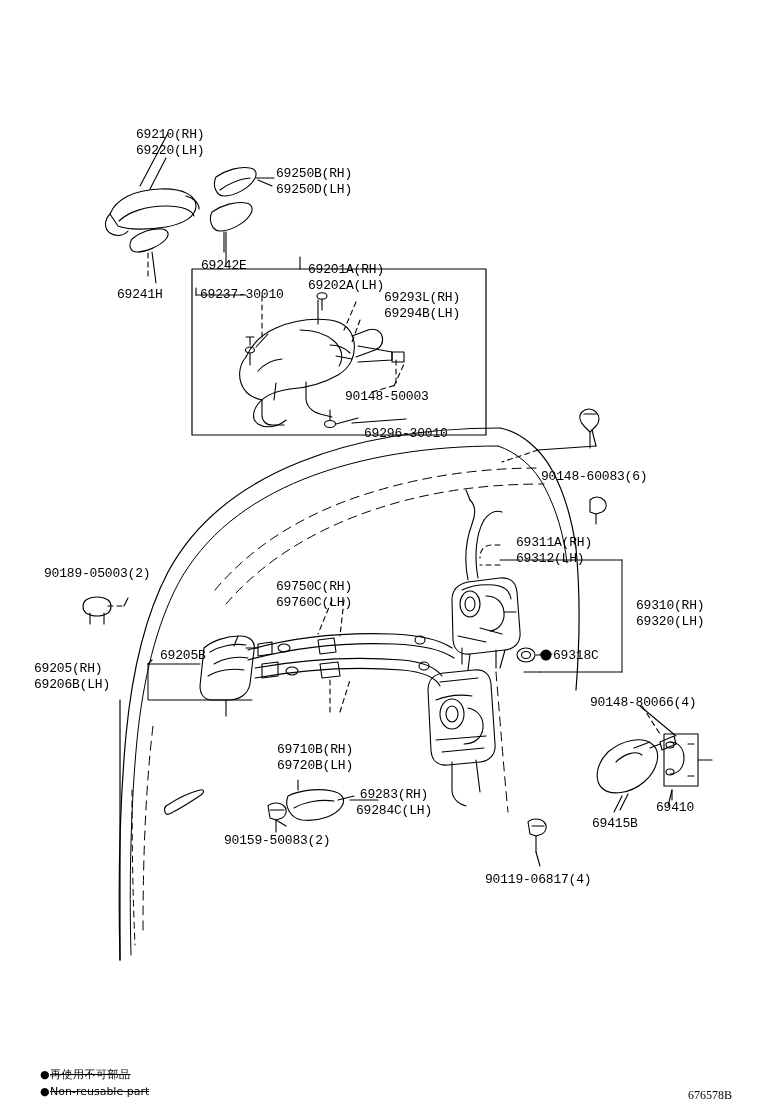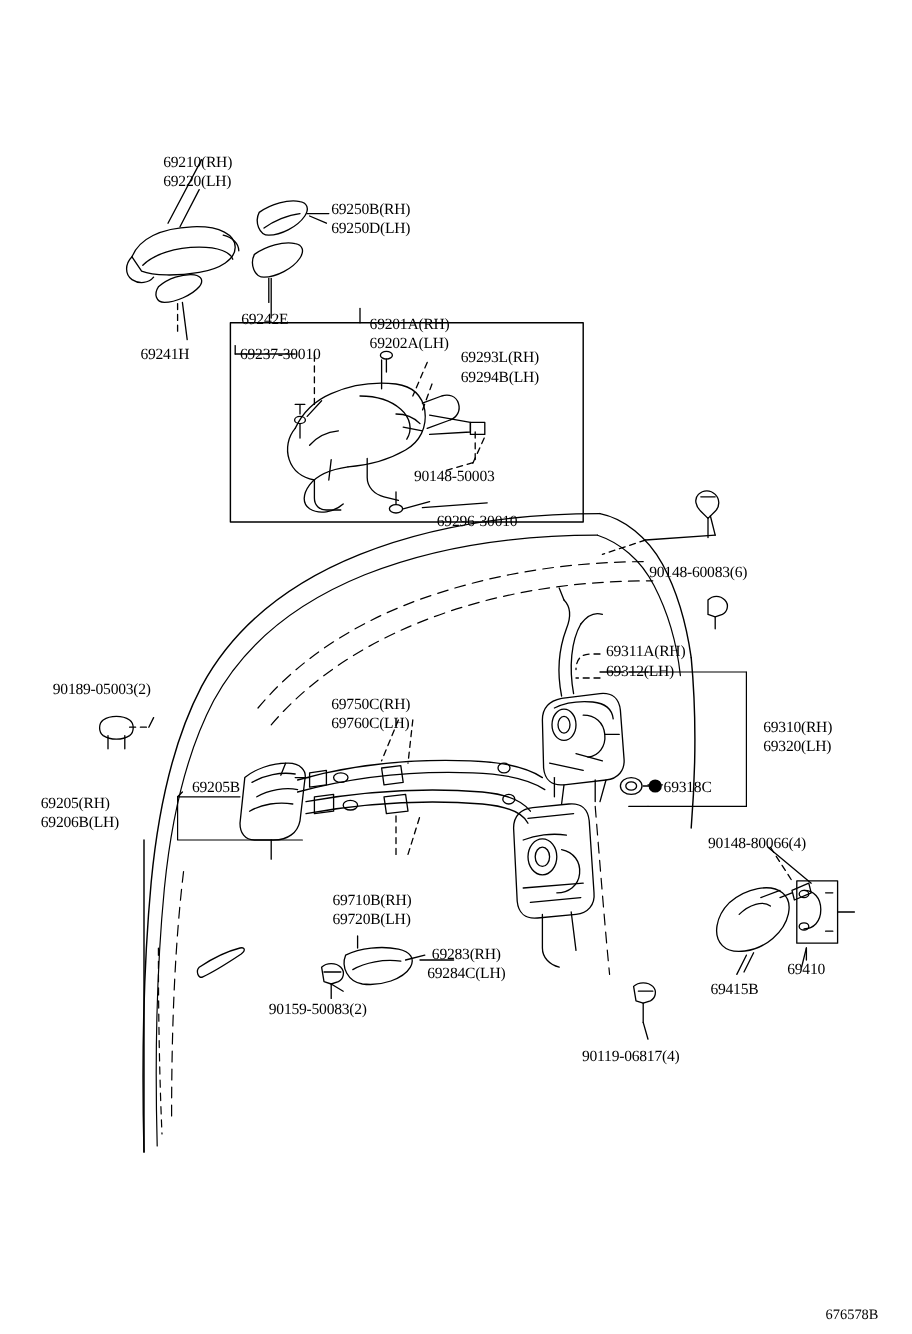--- a/index.html
+++ b/index.html
@@ -21,21 +21,21 @@
   }
   svg.layer {
     position: absolute;
     left: 0;
     top: 0;
     width: 760px;
     height: 1112px;
   }
   .lbl {
     position: absolute;
-    font-family: Liberation Serif, serif;
+    font-family: Liberation Mono, monospace;
     font-size: 13px;
     line-height: 16px;
     letter-spacing: -0.2px;
     white-space: pre;
     color: #000;
   }
   .footer-note {
     position: absolute;
     left: 40px;
     top: 1066px;
@@ -299,21 +299,21 @@
     <div class="lbl" style="left:308px; top:232px;margin-top:30px;">69201A(RH)
 69202A(LH)</div>
     <div class="lbl" style="left:201px; top:258px;">69242E</div>
     <div class="lbl" style="left:117px; top:287px;">69241H</div>
     <div class="lbl" style="left:200px; top:287px;">69237-30010</div>
     <div class="lbl" style="left:384px; top:290px;">69293L(RH)
 69294B(LH)</div>
     <div class="lbl" style="left:345px; top:389px;">90148-50003</div>
     <div class="lbl" style="left:364px; top:426px;">69296-30010</div>
     <div class="lbl" style="left:541px; top:442px;margin-top:27px;">90148-60083(6)</div>
-    <div class="lbl" style="left:505px; top:535px;">69311A(RH)
+    <div class="lbl" style="left:516px; top:535px;">69311A(RH)
 69312(LH)</div>
     <div class="lbl" style="left:636px; top:598px;">69310(RH)
 69320(LH)</div>
     <div class="lbl" style="left:44px;  top:566px;">90189-05003(2)</div>
     <div class="lbl" style="left:276px; top:579px;">69750C(RH)
 69760C(LH)</div>
     <div class="lbl" style="left:160px; top:648px;">69205B</div>
     <div class="lbl" style="left:34px;  top:661px;">69205(RH)
 69206B(LH)</div>
     <div class="lbl" style="left:553px; top:648px;">69318C</div>
@@ -321,15 +321,23 @@
 69720B(LH)</div>
     <div class="lbl" style="left:590px; top:695px;">90148-80066(4)</div>
     <div class="lbl" style="left:356px; top:787px;text-align:center;">69283(RH)
 69284C(LH)</div>
     <div class="lbl" style="left:224px; top:833px;">90159-50083(2)</div>
     <div class="lbl" style="left:592px; top:816px;">69415B</div>
     <div class="lbl" style="left:656px; top:800px;">69410</div>
     <div class="lbl" style="left:485px; top:872px;">90119-06817(4)</div>
   </div>
 
+  <div class="footer-note">
+    <div>
+      <span class="bullet">●</span><span class="jp strike">再使用不可部品</span>
+    </div>
+    <div>
+      <span class="bullet">●</span><span class="strike">Non-reusable part</span>
+    </div>
+  </div>
 
   <div class="diagram-code">676578B</div>
 </div>
 
 </body></html>

